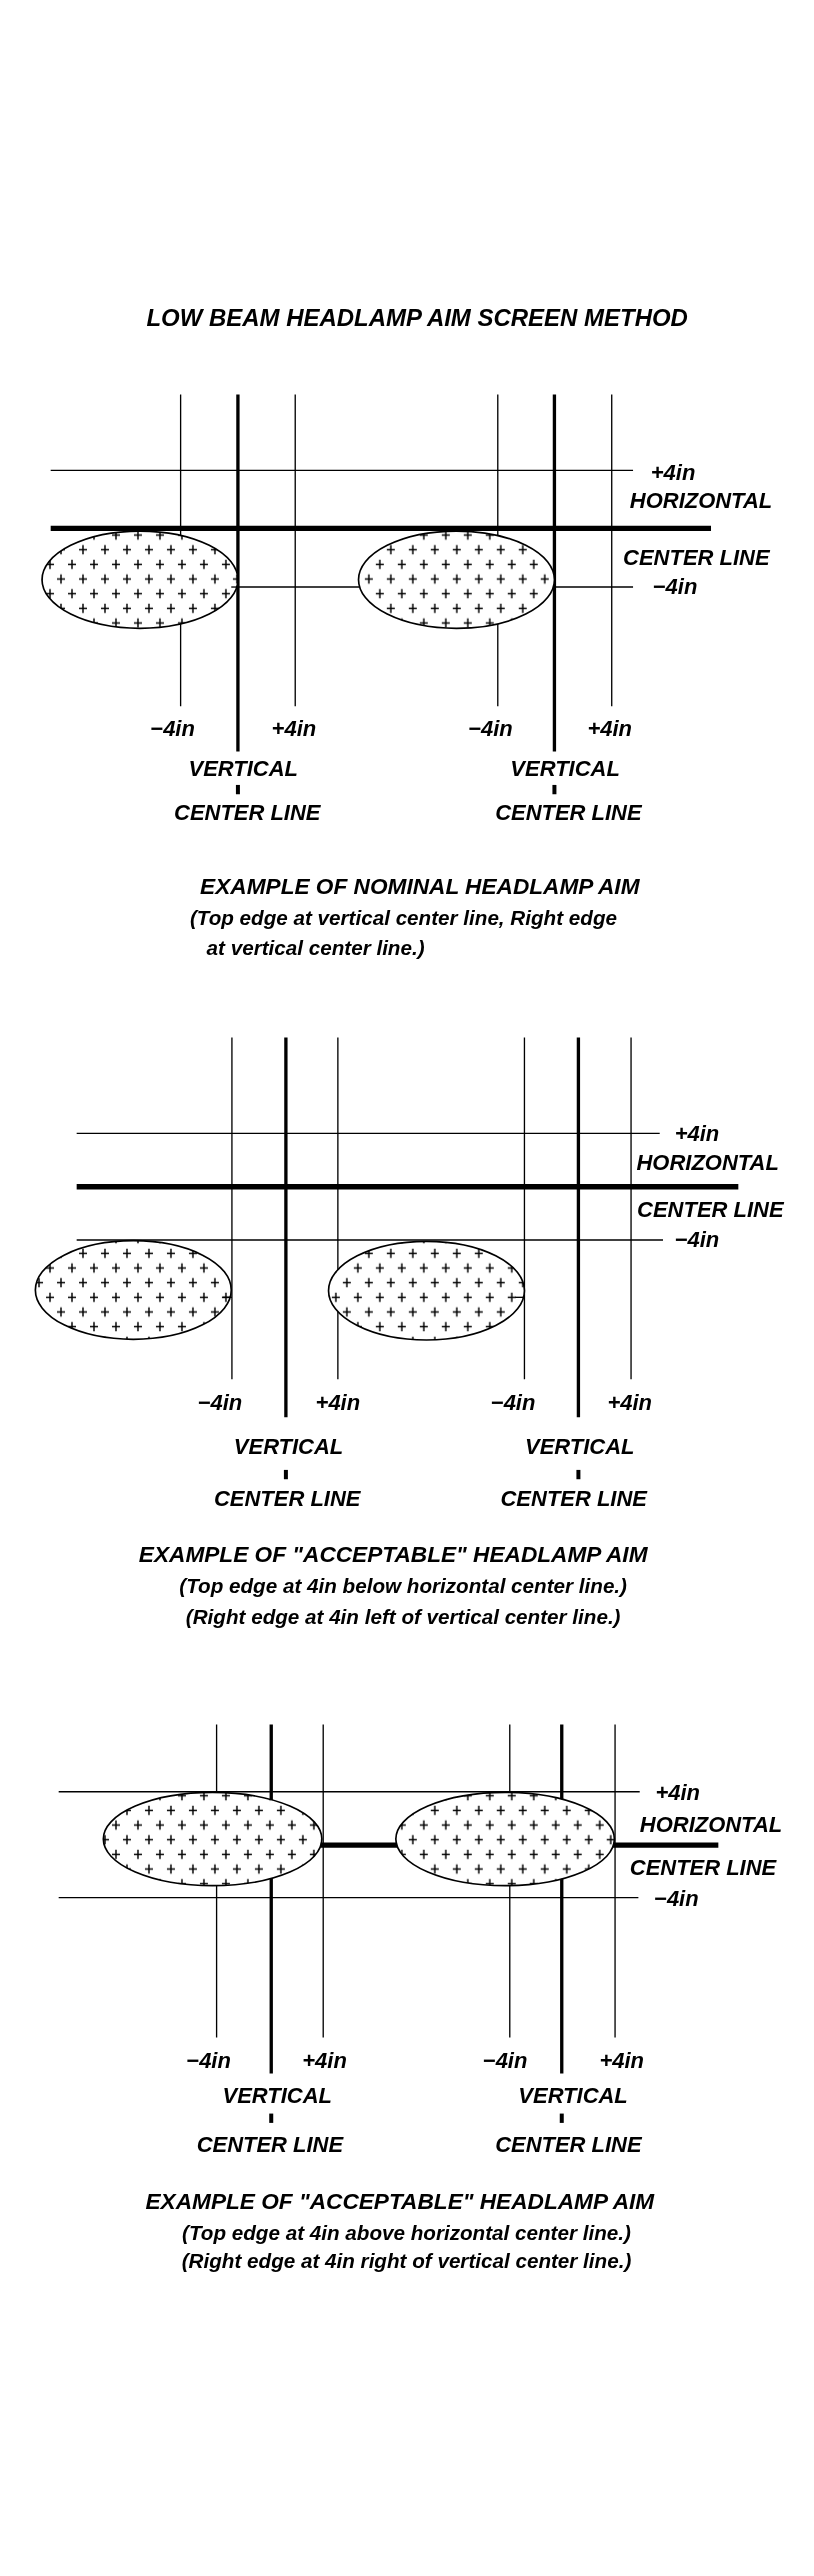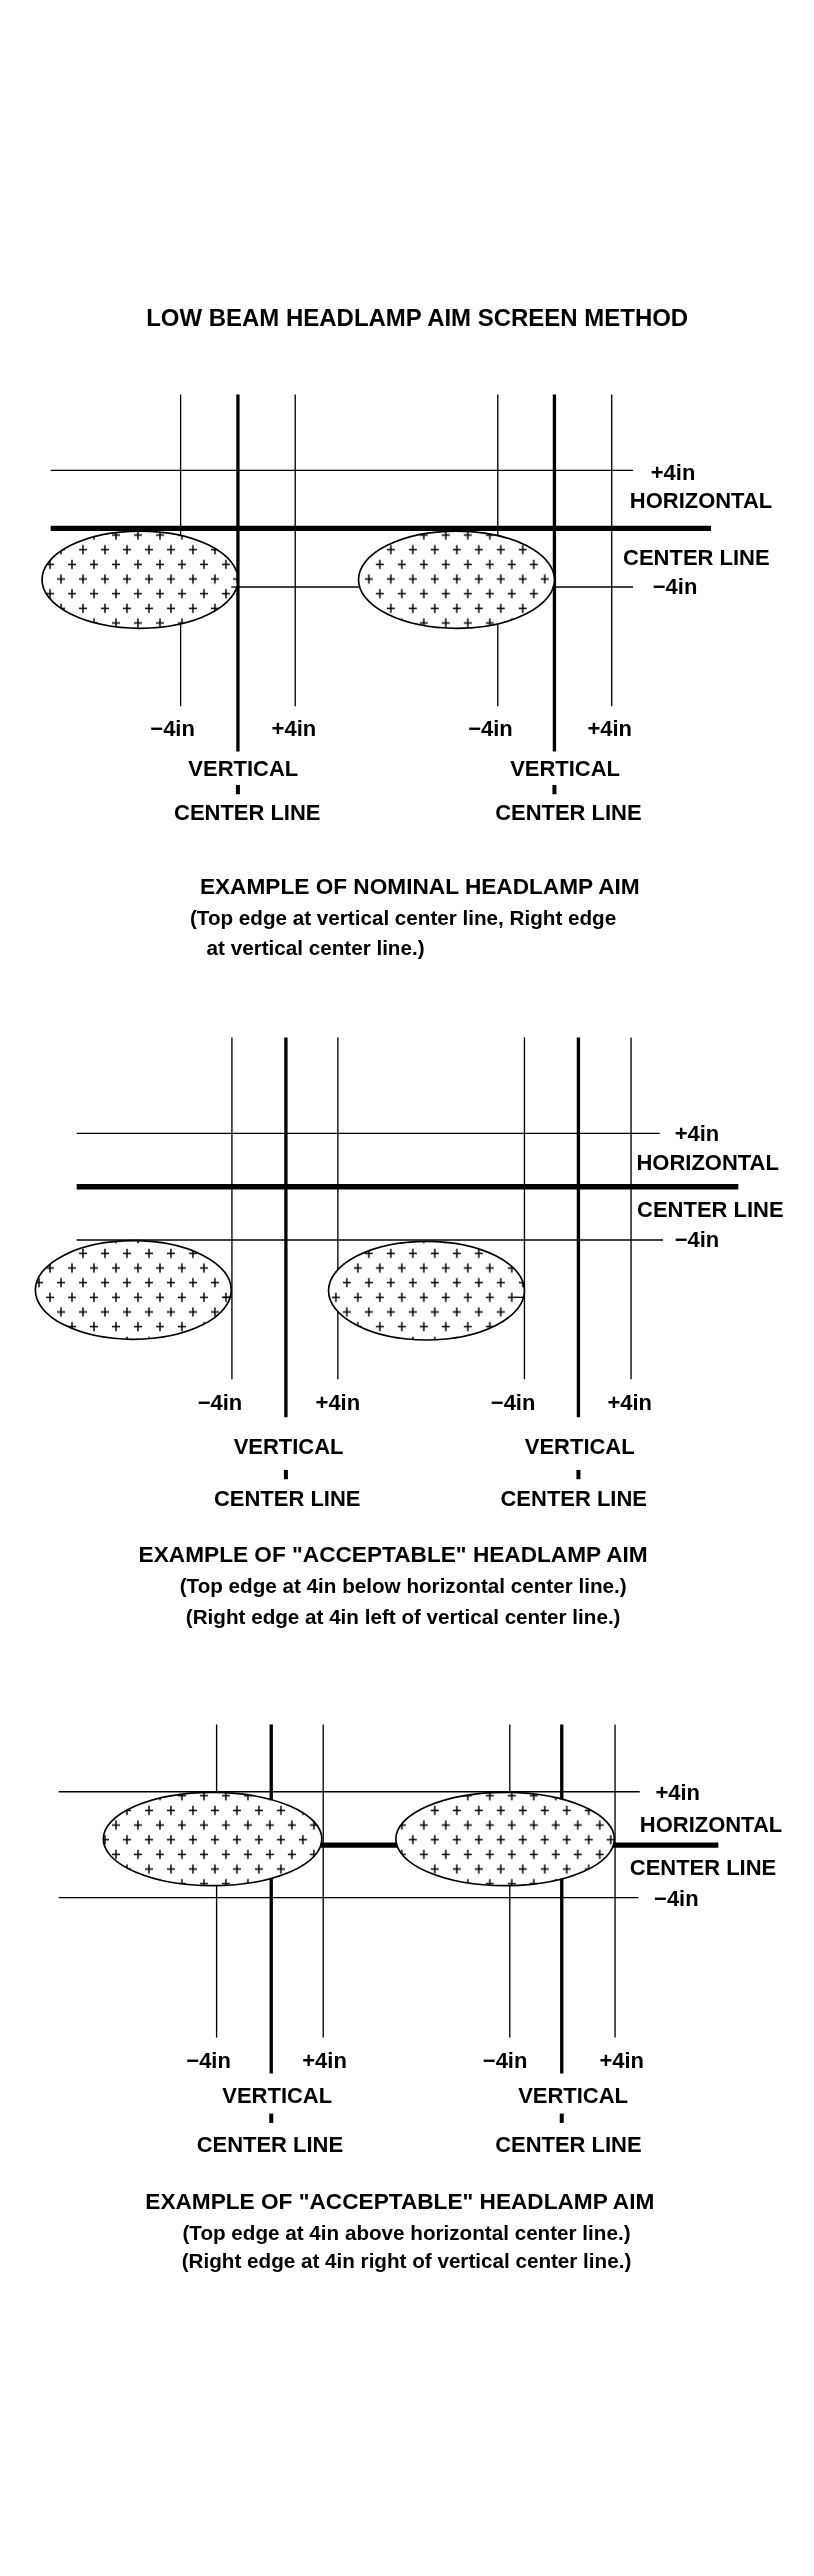--- a/index.html
+++ b/index.html
@@ -1,16 +1,16 @@
 <!DOCTYPE html>
 <html style="font-size:10.7px"><head>
 <meta charset="utf-8">
 <style>
   html,body{margin:0;padding:0;background:#ffffff;}
-  .page{position:relative;width:815px;height:2488px;background:#ffffff;margin:0 auto;}
+  .page{position:relative;width:815px;height:2488px;background:#ffffff;margin:0 auto;font-style:italic;}
   svg{display:block;}
   text{font-family:"Liberation Sans","DejaVu Sans",sans-serif;font-weight:bold;fill:#000000;}
   .t-title{font-size:36px;}
   .t-label{font-size:33px;}
   .t-cap1{font-size:34px;}
   .t-cap2{font-size:31px;}
 </style>
 </head>
 <body>
 

